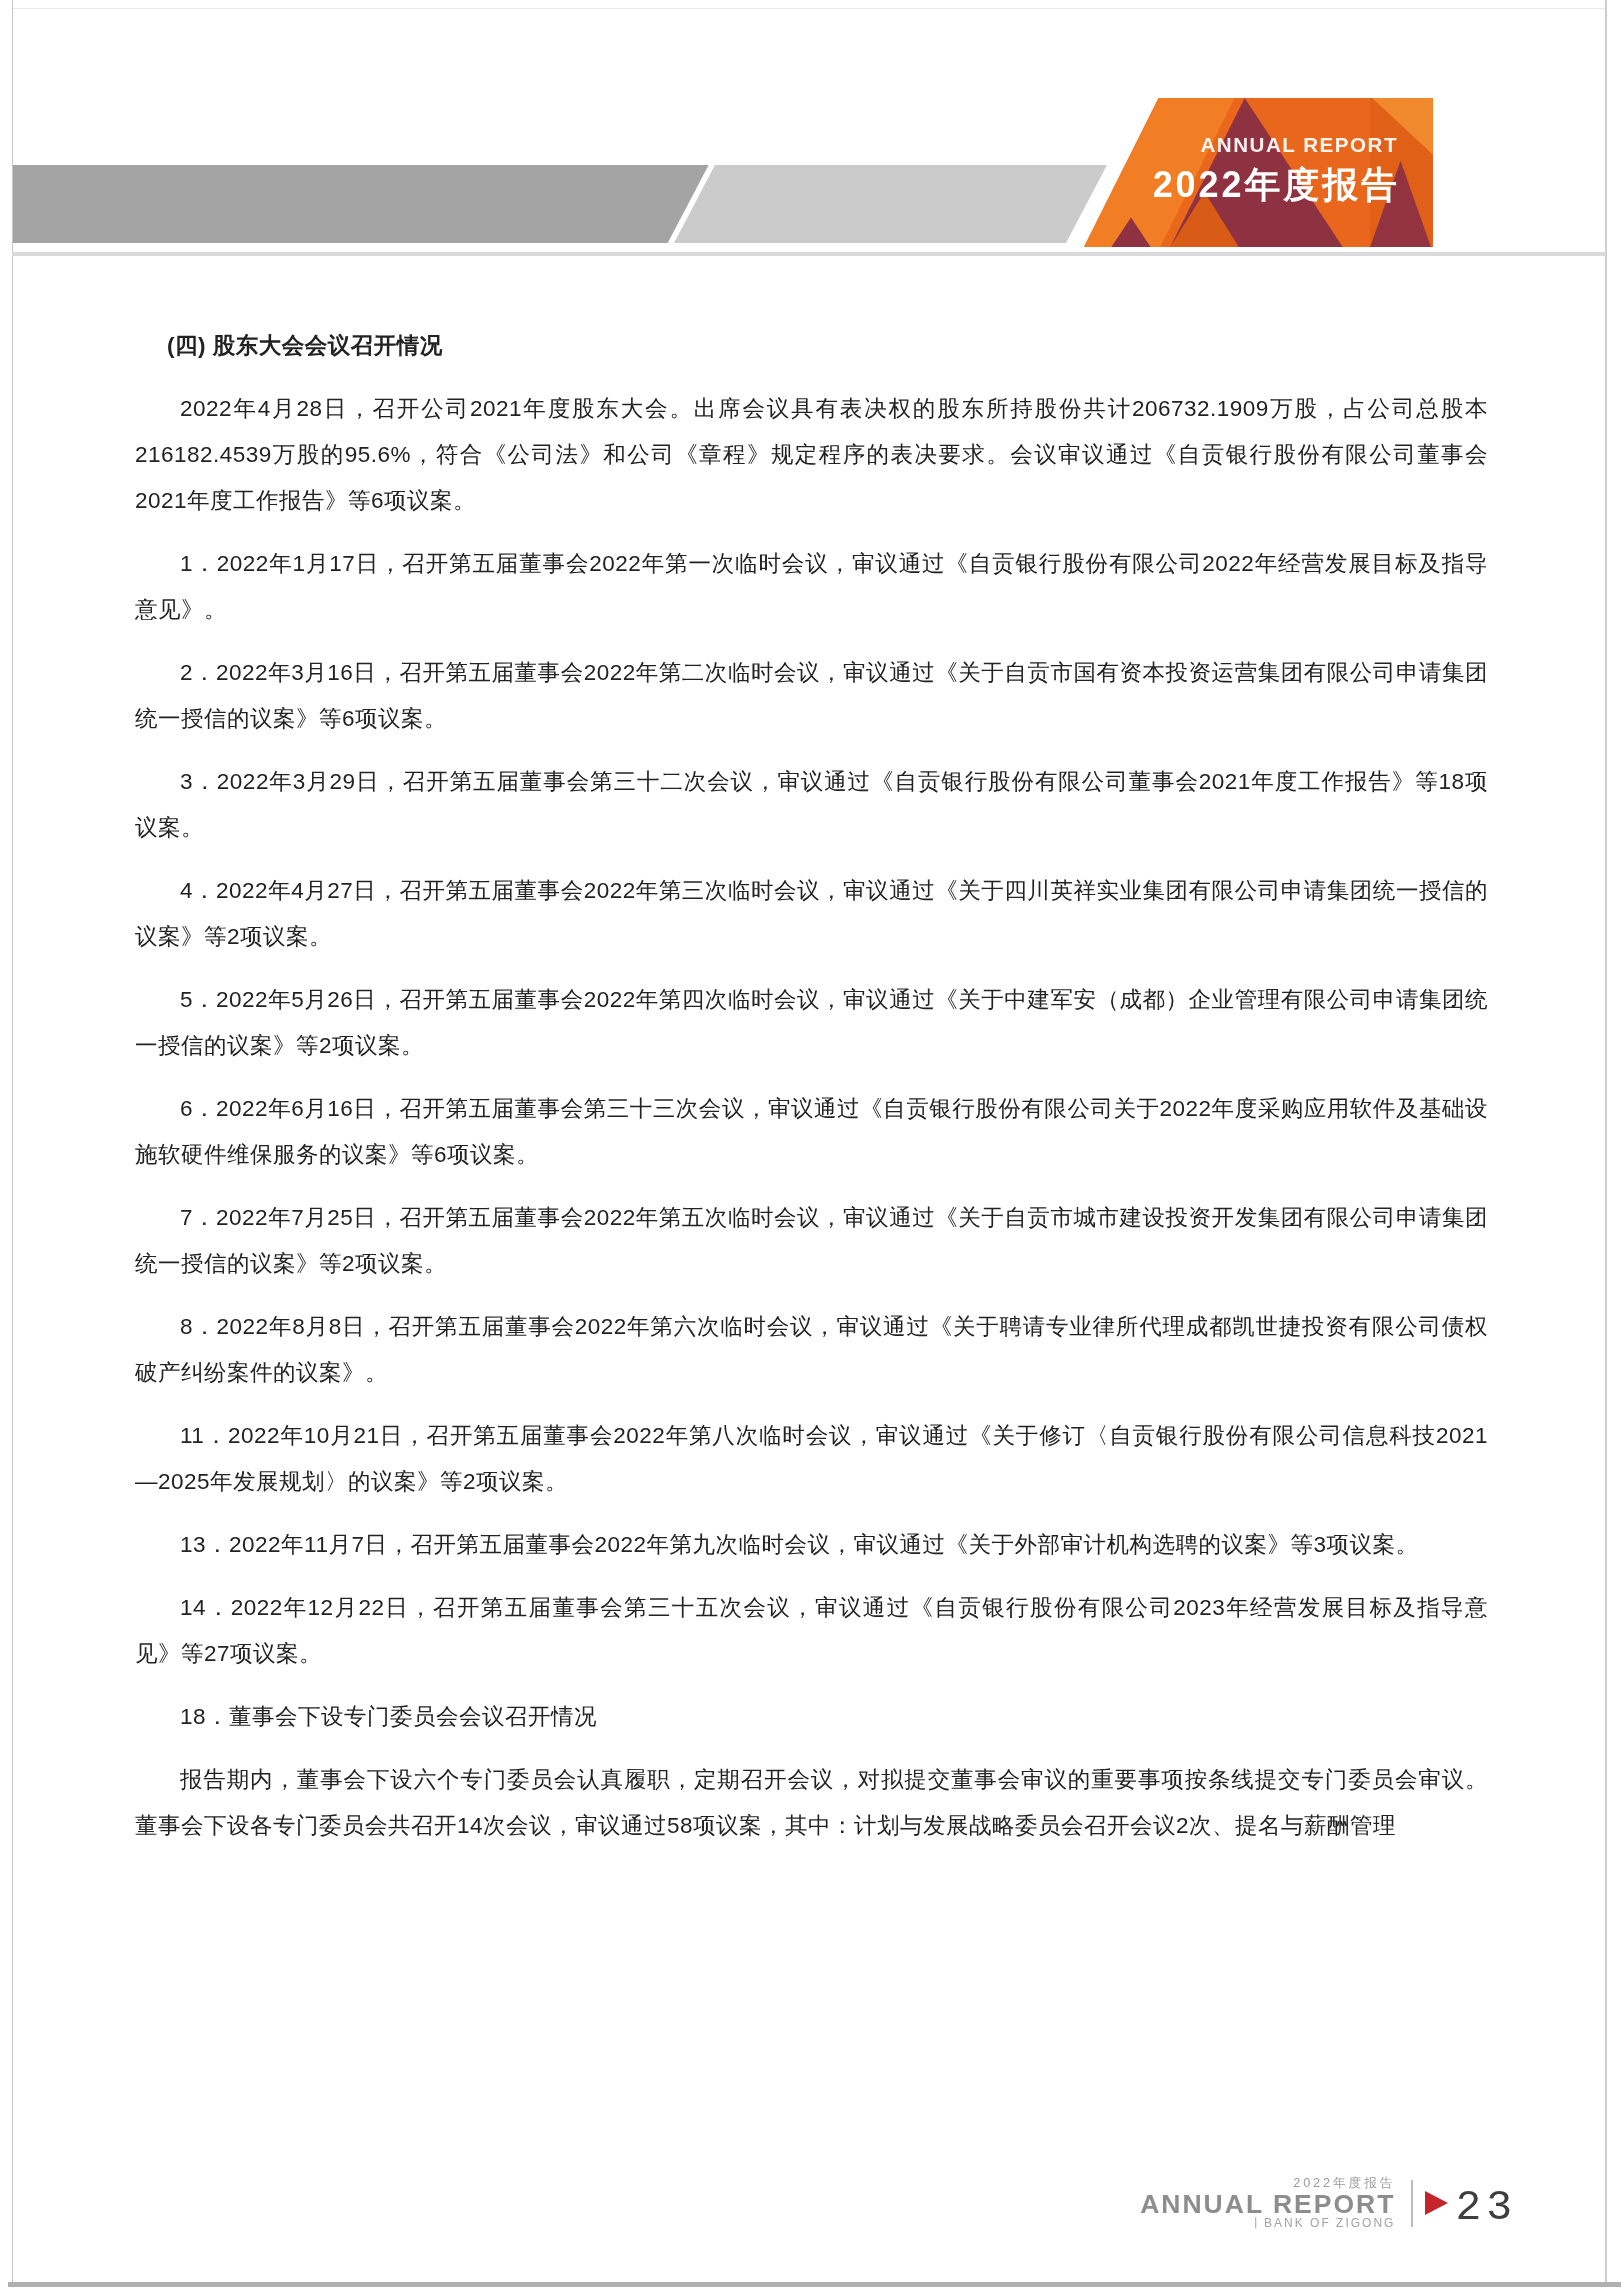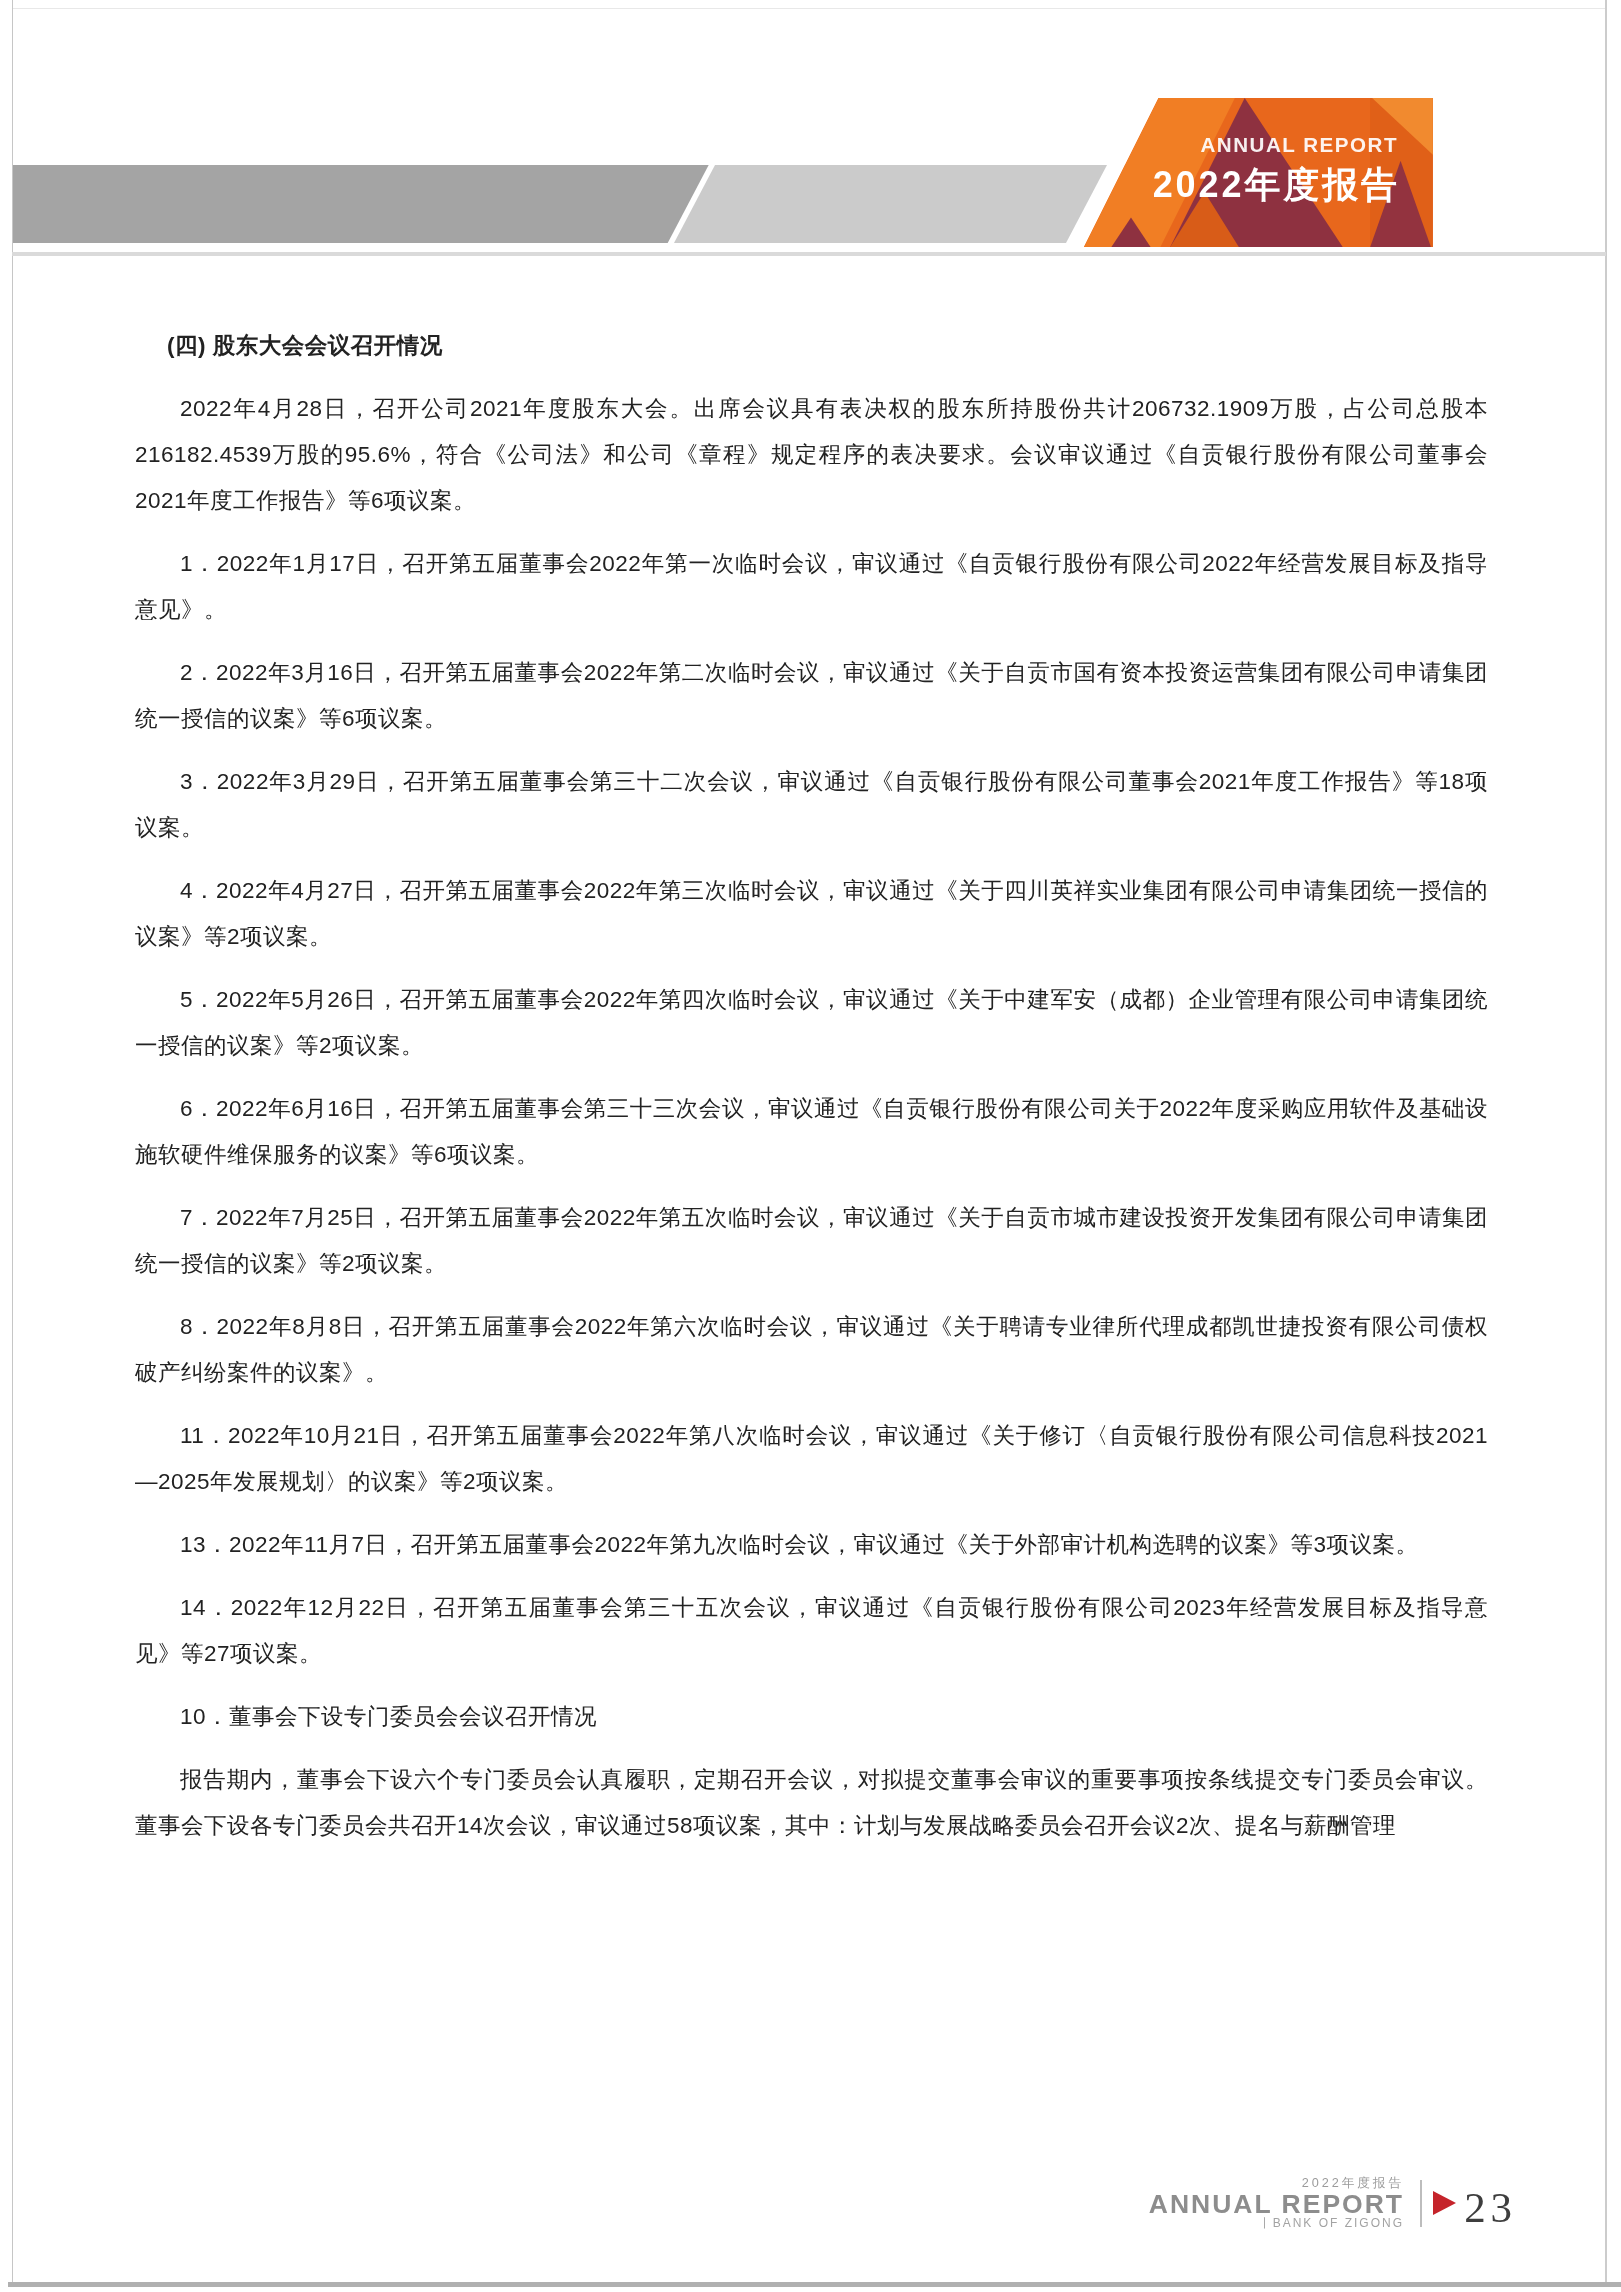--- a/index.html
+++ b/index.html
@@ -43,21 +43,21 @@
   .footer{position:absolute;top:2176px;right:104px;display:flex;align-items:center;}
   .footer-text{text-align:right;margin-right:7.8px;}
   .f-cn{font-size:12.7px;color:#9b9b9b;letter-spacing:2.9px;line-height:14.7px;white-space:nowrap;}
   .f-en{font-size:26.5px;color:#8d8d8d;letter-spacing:2px;line-height:26.5px;font-weight:600;white-space:nowrap;}
   .f-bank{font-size:12px;color:#a3a3a3;letter-spacing:2px;line-height:13.7px;white-space:nowrap;}
   .f-divider{width:2px;height:47px;background:#bdbdbd;margin:0 11.8px 0 7.8px;}
   .f-arrow{
     width:0;height:0;border-left:23.5px solid #c5242b;
     border-top:12.7px solid transparent;border-bottom:12.7px solid transparent;margin-right:7.8px;
   }
-  .f-page{font-family:Liberation Serif, serif;font-size:43px;color:#3e3e3e;letter-spacing:4.9px;line-height:43px;margin-top:8px;}
+  .f-page{font-family:Liberation Mono, monospace;font-size:43px;color:#3e3e3e;letter-spacing:4.9px;line-height:43px;margin-top:8px;}
 </style>
 </head>
 <body>
 
 <div class="pb-top"></div>
 <div class="pb-left"></div>
 <div class="pb-right"></div>
 <div class="pb-bottom"></div>
 
 <div class="bar-dark"></div>
@@ -94,21 +94,21 @@
     <p class="para">2．2022年3月16日，召开第五届董事会2022年第二次临时会议，审议通过《关于自贡市国有资本投资运营集团有限公司申请集团统一授信的议案》等6项议案。</p>
     <p class="para">3．2022年3月29日，召开第五届董事会第三十二次会议，审议通过《自贡银行股份有限公司董事会2021年度工作报告》等18项议案。</p>
     <p class="para">4．2022年4月27日，召开第五届董事会2022年第三次临时会议，审议通过《关于四川英祥实业集团有限公司申请集团统一授信的议案》等2项议案。</p>
     <p class="para">5．2022年5月26日，召开第五届董事会2022年第四次临时会议，审议通过《关于中建军安（成都）企业管理有限公司申请集团统一授信的议案》等2项议案。</p>
     <p class="para">6．2022年6月16日，召开第五届董事会第三十三次会议，审议通过《自贡银行股份有限公司关于2022年度采购应用软件及基础设施软硬件维保服务的议案》等6项议案。</p>
     <p class="para">7．2022年7月25日，召开第五届董事会2022年第五次临时会议，审议通过《关于自贡市城市建设投资开发集团有限公司申请集团统一授信的议案》等2项议案。</p>
     <p class="para">8．2022年8月8日，召开第五届董事会2022年第六次临时会议，审议通过《关于聘请专业律所代理成都凯世捷投资有限公司债权破产纠纷案件的议案》。</p>
     <p class="para">11．2022年10月21日，召开第五届董事会2022年第八次临时会议，审议通过《关于修订〈自贡银行股份有限公司信息科技2021—2025年发展规划〉的议案》等2项议案。</p>
     <p class="para">13．2022年11月7日，召开第五届董事会2022年第九次临时会议，审议通过《关于外部审计机构选聘的议案》等3项议案。</p>
     <p class="para">14．2022年12月22日，召开第五届董事会第三十五次会议，审议通过《自贡银行股份有限公司2023年经营发展目标及指导意见》等27项议案。</p>
-    <p class="para">10．董事会下设专门委员会会议召开情况</p>
+    <p class="para">18．董事会下设专门委员会会议召开情况</p>
     <p class="para">报告期内，董事会下设六个专门委员会认真履职，定期召开会议，对拟提交董事会审议的重要事项按条线提交专门委员会审议。董事会下设各专门委员会共召开14次会议，审议通过58项议案，其中：计划与发展战略委员会召开会议2次、提名与薪酬管理</p>
   </div>
 
 <div class="footer">
   <div class="footer-text">
     <div class="f-cn">2022年度报告</div>
     <div class="f-en">ANNUAL REPORT</div>
     <div class="f-bank">丨BANK OF ZIGONG</div>
   </div>
   <div class="f-divider"></div>

